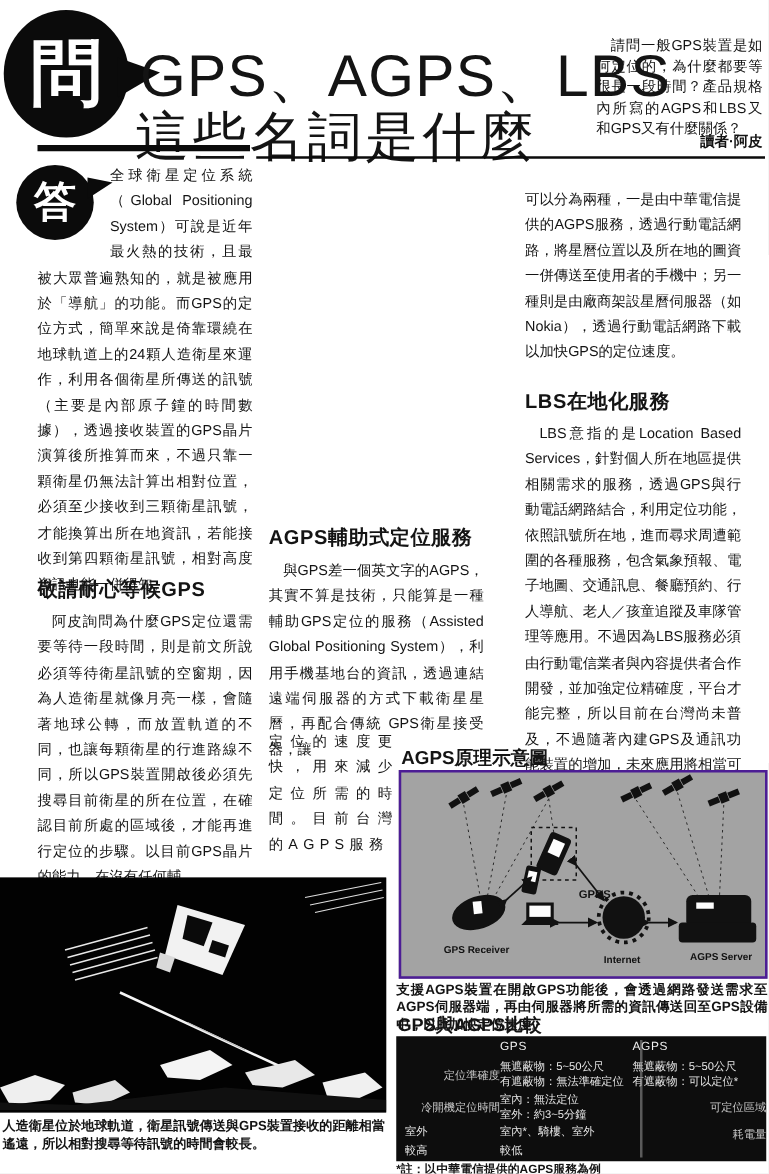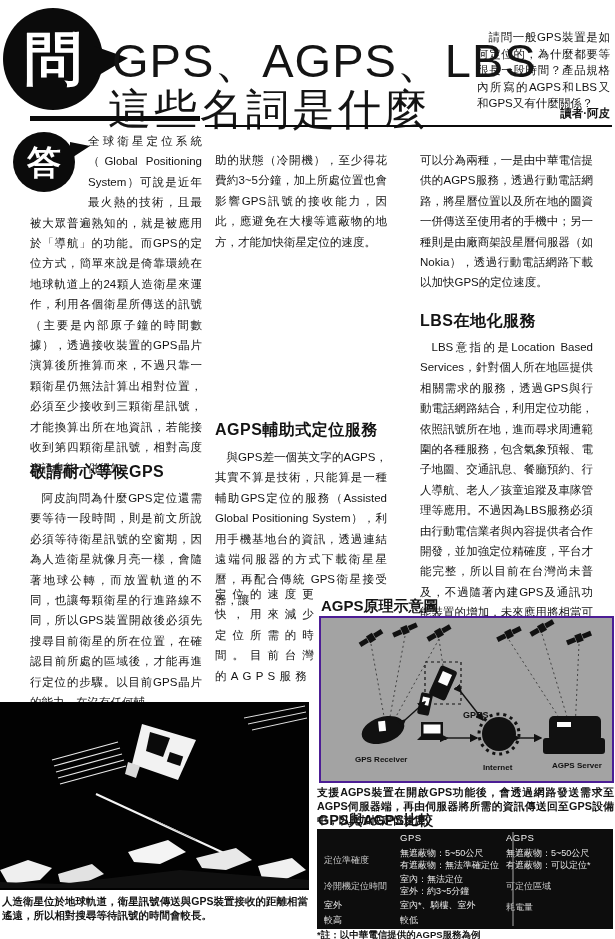--- a/index.html
+++ b/index.html
@@ -35,21 +35,21 @@
   .diagram-title { font-size:15px; font-weight:700; }
   .table-title { font-size:14.5px; font-weight:700; }
 
   .cmp-table {
     background:#0d0d0d; color:#e6e6e6; font-size:9px; line-height:11.5px;
     display:grid; grid-template-columns:76px 106px 1fr;
     grid-template-rows:16px 26px 26px 15px 15px;
     padding:3px 0 0 7px; box-sizing:border-box;
   }
   .cmp-table .hcell { font-size:9.5px; color:#f2f2f2; letter-spacing:0.5px; }
-  .cmp-table .lbl { color:#c9c9c9; align-self:center; }
+  .cmp-table .lbl { color:#c9c9c9; align-self:center;text-align:right; }
   .cmp-table .cell div { white-space:nowrap; }
   .cmp-sep { background:#9a9a9a; opacity:.55; }
   .footnote { font-size:9.5px; font-weight:700; }
 
   svg text { font-family:"Liberation Sans","DejaVu Sans",sans-serif; }
 </style>
 </head>
 <body>
 
 <div id="page">
@@ -73,21 +73,20 @@
   </div>
   <div class="abs tail" style="left:70px; top:142px; border-left:20px solid #0b0b0b; border-top:4px solid transparent; border-bottom:13px solid transparent;"></div>
 
   <div class="abs body-text" style="left:30px; top:131px; width:172px;">
     <span style="float:left; width:58px; height:66px;"></span>
     <span>全球衛星定位系統（Global Positioning System）可說是近年最火熱的技術，且最被大眾普遍熟知的，就是被應用於「導航」的功能。而GPS的定位方式，簡單來說是倚靠環繞在地球軌道上的24顆人造衛星來運作，利用各個衛星所傳送的訊號（主要是內部原子鐘的時間數據），透過接收裝置的GPS晶片演算後所推算而來，不過只靠一顆衛星仍無法計算出相對位置，必須至少接收到三顆衛星訊號，才能換算出所在地資訊，若能接收到第四顆衛星訊號，相對高度資訊也能一併得知。</span>
   </div>
   <div class="abs sec-head" style="left:30px; top:462px;">敬請耐心等候GPS</div>
   <div class="abs body-text indent" style="left:30px; top:488px; width:172px;">阿皮詢問為什麼GPS定位還需要等待一段時間，則是前文所說必須等待衛星訊號的空窗期，因為人造衛星就像月亮一樣，會隨著地球公轉，而放置軌道的不同，也讓每顆衛星的行進路線不同，所以GPS裝置開啟後必須先搜尋目前衛星的所在位置，在確認目前所處的區域後，才能再進行定位的步驟。以目前GPS晶片的能力，在沒有任何輔</div>
 
-  <div class="abs body-text" style="left:215px; top:150px; width:172px;">助的狀態（冷開機），至少得花費約3~5分鐘，加上所處位置也會影響GPS訊號的接收能力，因此，應避免在大樓等遮蔽物的地方，才能加快衛星定位的速度。</div>
   <div class="abs sec-head" style="left:215px; top:420px;">AGPS輔助式定位服務</div>
   <div class="abs body-text indent" style="left:215px; top:447px; width:172px;">與GPS差一個英文字的AGPS，其實不算是技術，只能算是一種輔助GPS定位的服務（Assisted Global Positioning System），利用手機基地台的資訊，透過連結遠端伺服器的方式下載衛星星曆，再配合傳統 GPS衛星接受器，讓</div>
   <div class="abs body-text" style="left:420px; top:150px; width:173px;">可以分為兩種，一是由中華電信提供的AGPS服務，透過行動電話網路，將星曆位置以及所在地的圖資一併傳送至使用者的手機中；另一種則是由廠商架設星曆伺服器（如Nokia），透過行動電話網路下載以加快GPS的定位速度。</div>
 
   <div class="abs narrow-tail" style="left:215px; top:584px; width:103px;">定位的速度更快，用來減少定位所需的時間。目前台灣的AGPS服務</div>
   <div class="abs sec-head" style="left:420px; top:311px;text-align:right;">LBS在地化服務</div>
   <div class="abs body-text indent" style="left:420px; top:337px; width:173px;">LBS意指的是Location Based Services，針對個人所在地區提供相關需求的服務，透過GPS與行動電話網路結合，利用定位功能，依照訊號所在地，進而尋求周遭範圍的各種服務，包含氣象預報、電子地圖、交通訊息、餐廳預約、行人導航、老人／孩童追蹤及車隊管理等應用。不過因為LBS服務必須由行動電信業者與內容提供者合作開發，並加強定位精確度，平台才能完整，所以目前在台灣尚未普及，不過隨著內建GPS及通訊功能裝置的增加，未來應用將相當可觀。</div>
 
   <div class="abs" style="left:0; top:702px; width:309px; height:188px; background:#000;">
     <svg width="309" height="188" viewBox="0 0 309 188">

